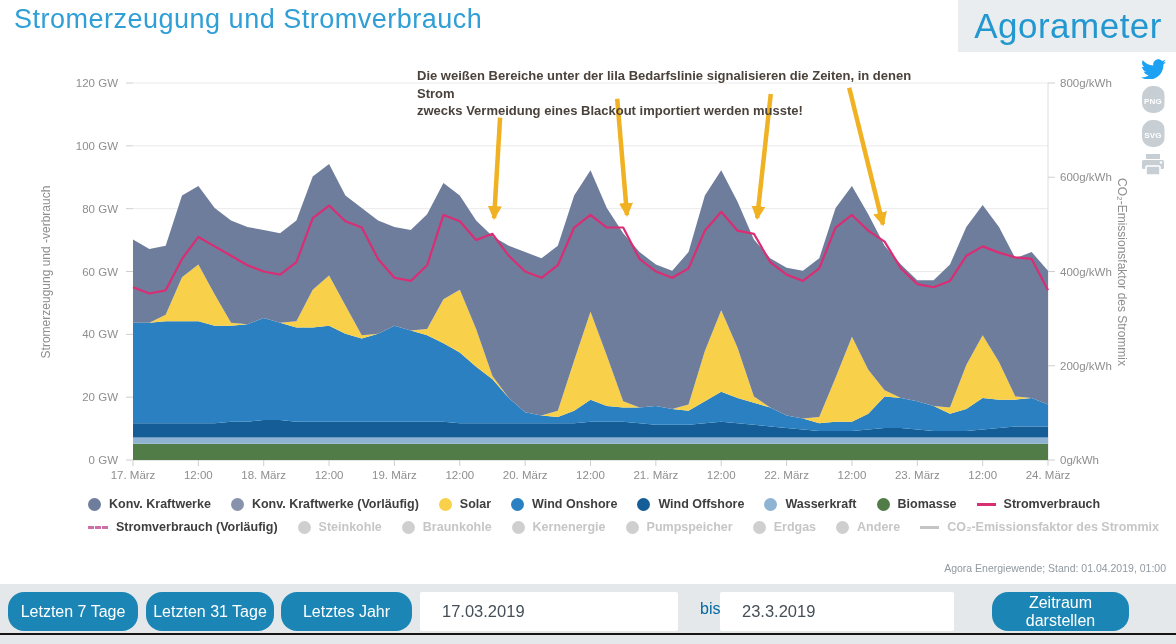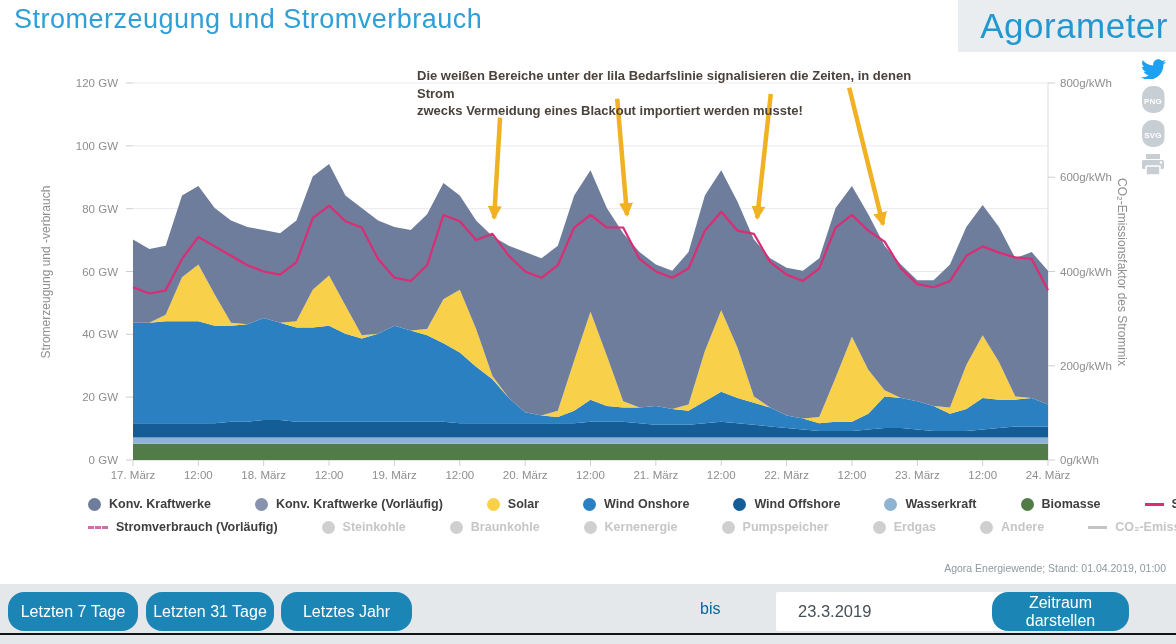--- a/index.html
+++ b/index.html
@@ -1,33 +1,33 @@
 <!DOCTYPE html>
 <html><head>
 <meta charset="utf-8">
 <style>
   html,body{margin:0;padding:0;background:#fff;}
   body{font-family:"Liberation Sans","DejaVu Sans",sans-serif;}
   #app{position:relative;width:1176px;height:644px;background:#fff;overflow:hidden;}
   .abs{position:absolute;}
   #page-title{left:14px;top:4px;font-size:27px;color:#2f9fd6;font-weight:400;letter-spacing:.5px;}
   #logo-box{right:0;top:0;width:218px;height:52px;background:#e9edf0;display:flex;align-items:center;justify-content:flex-end;}
-  #logo-text{font-size:35px;color:#2398d0;font-weight:400;padding-right:8px;letter-spacing:.5px;}
+  #logo-text{font-size:35px;color:#2398d0;font-weight:400;padding-right:14px;letter-spacing:.5px;}
   #chart-svg{left:0;top:0;}
   .axis-label{color:#8e8e8e;font-size:12px;white-space:nowrap;}
   #left-axis-label{left:46px;top:272px;transform:translate(-50%,-50%) rotate(-90deg);}
   #right-axis-label{left:1122px;top:272px;transform:translate(-50%,-50%) rotate(90deg);}
   #annotation{left:417px;top:67px;width:512px;font-size:13px;font-weight:700;color:#4a423b;line-height:1.35;}
   
   #icon-col{right:8px;top:58px;width:30px;display:flex;flex-direction:column;align-items:center;gap:7px;}
   .file-icon{width:23px;height:27px;background:#c7ced4;border-radius:10px;clip-path:polygon(0 7px,7px 0,100% 0,100% 100%,0 100%);display:flex;align-items:flex-end;justify-content:center;}
   .file-icon span{color:#fff;font-size:8px;font-weight:700;line-height:1;padding-bottom:7px;letter-spacing:.2px;}
   
   #legend{left:0;top:497px;width:1176px;}
-  .lg-row{display:flex;align-items:center;margin-left:88px;margin-bottom:9px;gap:44px;}
+  .lg-row{display:flex;align-items:center;margin-left:88px;margin-bottom:9px;gap:20px;}
   .lg-item{display:flex;align-items:center;gap:8px;}
   .lg-label{font-size:12.5px;font-weight:700;color:#3f3f3f;white-space:nowrap;}
   .lg-item.disabled .lg-label{color:#c6c6c6;}
   .dot{width:13px;height:13px;border-radius:50%;display:inline-block;}
   .line-swatch{width:19px;height:3px;display:inline-block;}
   .dash-swatch{width:20px;height:0;border-top:3px dashed;display:inline-block;}
   
   #stand-text{right:10px;top:562px;font-size:10.5px;color:#8f99a0;}
   #footer-bar{left:0;top:584px;width:1176px;height:60px;background:#e5e8ea;}
   #bottom-line{left:0;top:633px;width:1176px;height:2px;background:#141414;}
@@ -224,19 +224,20 @@
     </div>
 
   <div class="abs" id="stand-text">Agora Energiewende; Stand: 01.04.2019, 01:00</div>
 
   <div class="abs" id="footer-bar"></div>
 
   <button class="btn" style="left:8px;width:130px;">Letzten 7 Tage</button>
   <button class="btn" style="left:146px;width:128px;">Letzten 31 Tage</button>
   <button class="btn" style="left:281px;width:131px;">Letztes Jahr</button>
 
+  <input class="date-input" style="left: 420px; width: 258px;" value="17.03.2019">
   <div class="abs" id="bis-label">bis</div>
-  <input class="date-input" style="left: 776px; width: 234px;" value="23.3.2019">
+  <input class="date-input" style="left: 720px; width: 234px;" value="23.3.2019">
 
   <button class="btn" style="left:992px;width:137px;">Zeitraum darstellen</button>
 
   <div class="abs" id="bottom-line"></div>
 </div>
 
 </body></html>

